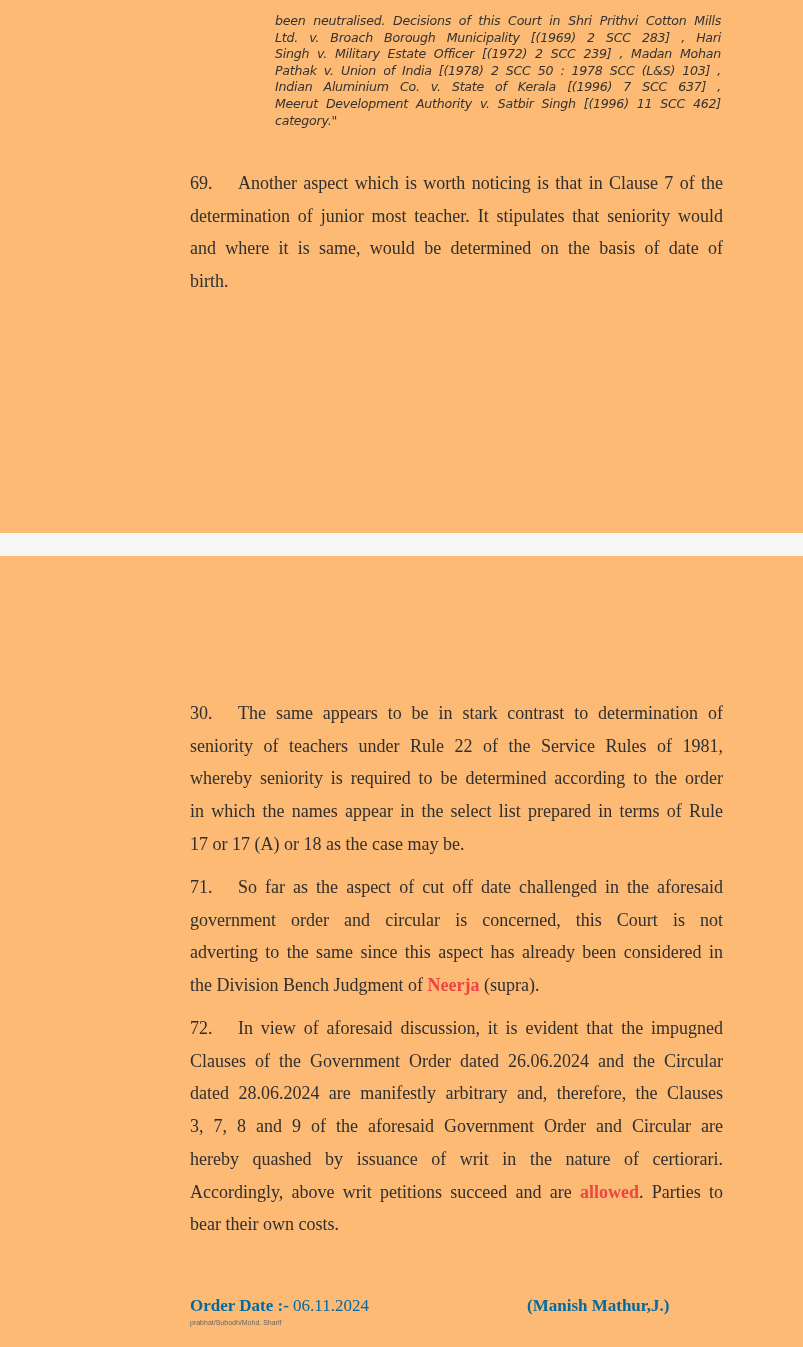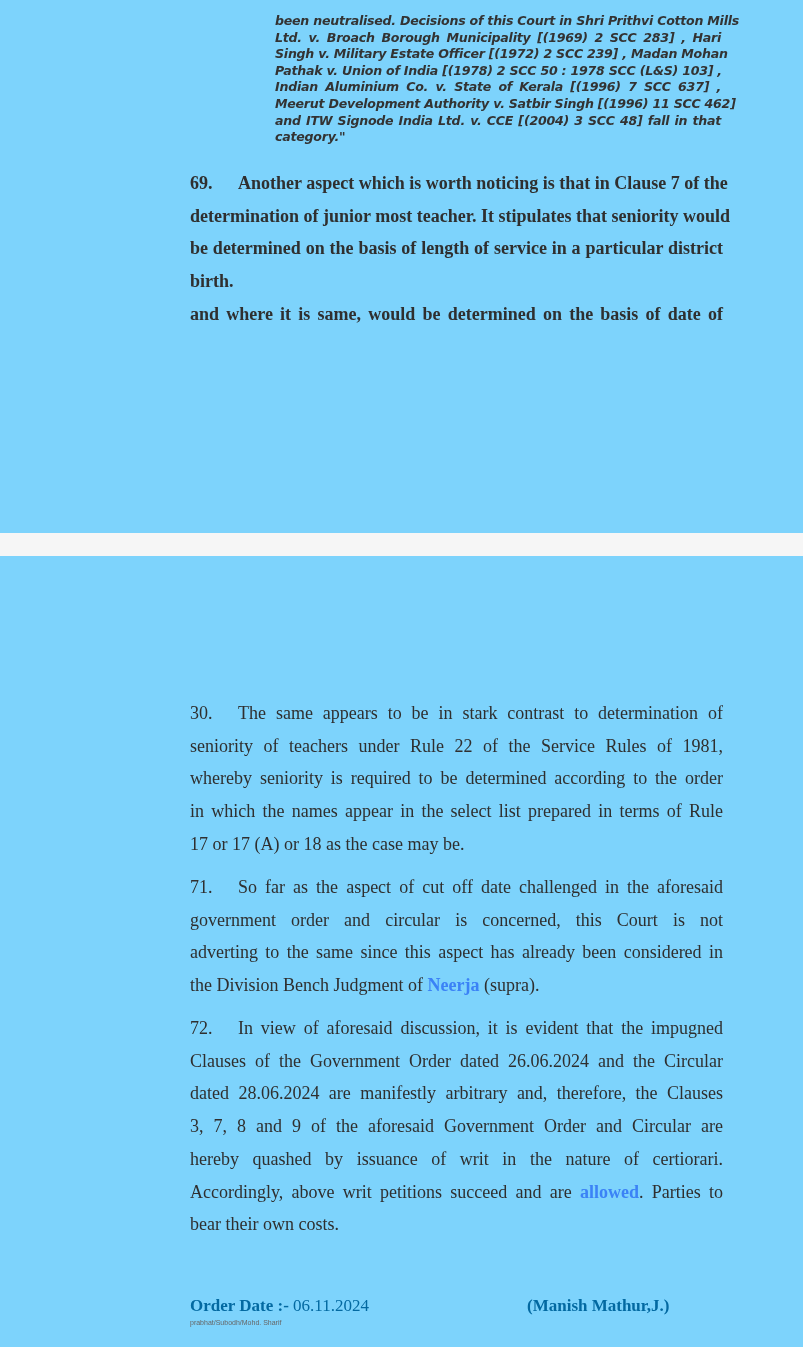--- a/index.html
+++ b/index.html
@@ -12,22 +12,21 @@
       height: 1347px;
       position: relative;
       overflow: hidden;
       color: #2e2e2e;
       font-family: "Liberation Serif", "DejaVu Serif", serif;
     }
     .page {
       position: absolute;
       left: 0;
       width: 803px;
-      background: #7dd3fc;
-      font-weight: bold;
+      background: #fdba74;
     }
     .page-top { top: 0; height: 533px; }
     .page-gap {
       position: absolute;
       left: 0;
       top: 533px;
       width: 803px;
       height: 23px;
       background: #f6f6f6;
     }
@@ -58,21 +57,21 @@
       color: #2f2f2f;
     }
     .para .ln {
       display: block;
       text-align: justify;
       text-align-last: justify;
       white-space: nowrap;
     }
     .para .ln.last { text-align-last: left; }
     .para .num { display: inline-block; width: 48px; }
-    .para b { font-weight: bold; color: #3b82f6; }
+    .para b { font-weight: bold; color: #ef4444; }
 
     #p69 { top: 167px; }
     #p70 { top: 697px; }
     #p71 { top: 871px; }
     #p72 { top: 1012px; }
 
     .order-date {
       position: absolute;
       left: 190px;
       top: 1296px;
@@ -104,30 +103,28 @@
 <body>
 
 <div class="page page-top">
   <div class="quote">
     <span class="ln">been neutralised. Decisions of this Court in Shri Prithvi Cotton Mills</span>
     <span class="ln">Ltd. v. Broach Borough Municipality [(1969) 2 SCC 283] , Hari</span>
     <span class="ln">Singh v. Military Estate Officer [(1972) 2 SCC 239] , Madan Mohan</span>
     <span class="ln">Pathak v. Union of India [(1978) 2 SCC 50 : 1978 SCC (L&amp;S) 103] ,</span>
     <span class="ln">Indian Aluminium Co. v. State of Kerala [(1996) 7 SCC 637] ,</span>
     <span class="ln">Meerut Development Authority v. Satbir Singh [(1996) 11 SCC 462]</span>
-    <span class="ln">and ITW Signode India Ltd. v. CCE [(2004) 3 SCC 48] fall in that</span>
     <span class="ln last">category."</span>
   </div>
 
   <div class="para" id="p69">
     <span class="ln"><span class="num">69.</span><span>Another aspect which is worth noticing is that in Clause 7 of the</span></span>
     <span class="ln">determination of junior most teacher. It stipulates that seniority would</span>
-    <span class="ln">be determined on the basis of length of service in a particular district</span>
+    <span class="ln">and where it is same, would be determined on the basis of date of</span>
     <span class="ln last">birth.</span>
-    <span class="ln">and where it is same, would be determined on the basis of date of</span>
   </div>
 </div>
 
 <div class="page-gap"></div>
 
 <div class="page page-bottom"></div>
 
 <div class="para" id="p70">
   <span class="ln"><span class="num">30.</span><span>The same appears to be in stark contrast to determination of</span></span>
   <span class="ln">seniority of teachers under Rule 22 of the Service Rules of 1981,</span>

